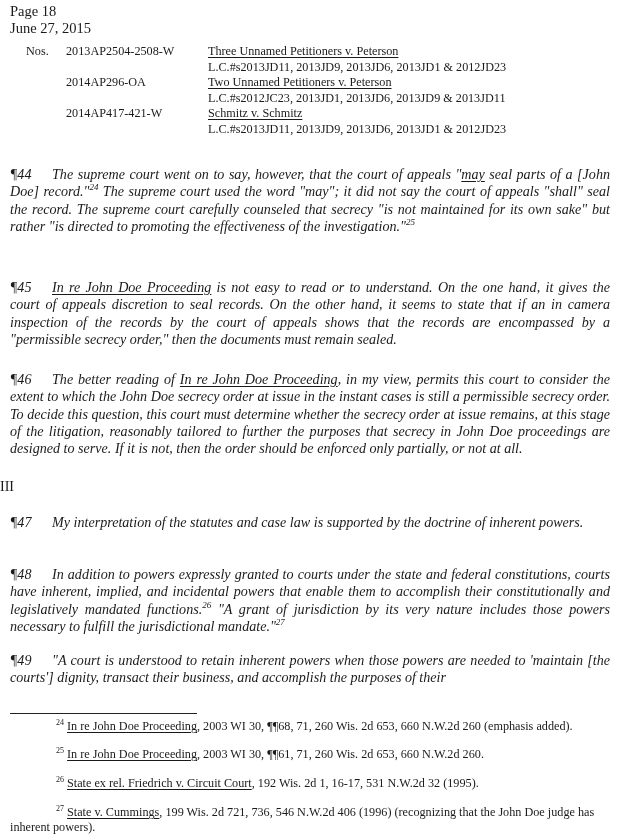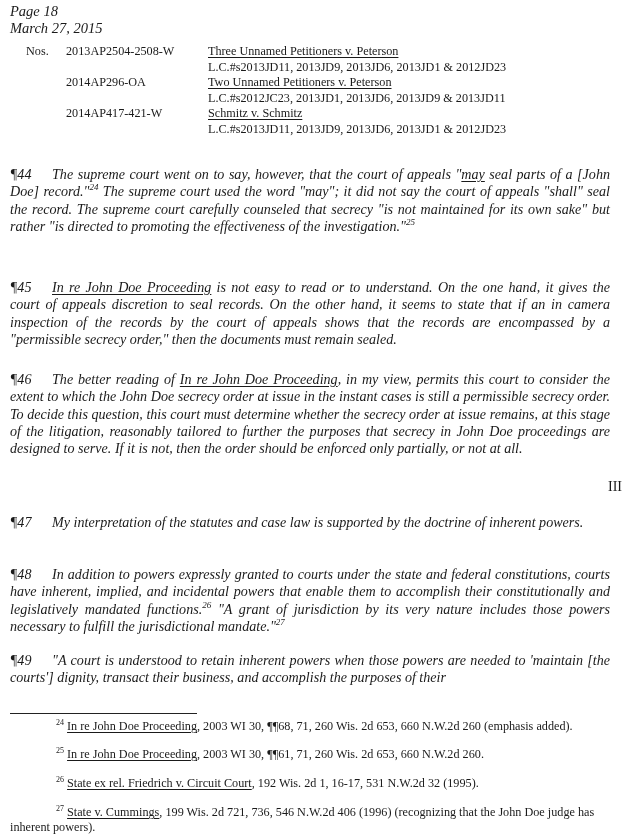--- a/index.html
+++ b/index.html
@@ -1,44 +1,44 @@
 <!DOCTYPE html>
 <html><head>
 <meta charset="utf-8">
 <style>
   html, body { margin: 0; padding: 0; background: #ffffff; }
   body {
     width: 622px; height: 837px; overflow: hidden; position: relative;
     font-family: "Liberation Serif", serif; color: #1a1a1a;
   }
-  .header { position: absolute; left: 10px; top: 3px; font-size: 14.5px; line-height: 17px; font-style: italic; }
+  .header { position: absolute; left: 10px; top: 3px; font-size: 14.5px; line-height: 17px; }
   .caption { position: absolute; top: 44px; left: 10px; font-size: 12.2px; line-height: 15.5px; }
   .caption .row { display: flex; }
   .caption .c1 { width: 40px; margin-left: 16px; }
   .caption .c2 { width: 142px; }
   .caption .c3 { white-space: nowrap; }
   u { text-decoration: underline; text-underline-offset: 2px; margin-top: 44px; }
   .para {
     position: absolute; left: 10px; width: 600px;
     font-size: 14.1px; line-height: 17.3px; text-align: justify; margin: 0; font-style: italic;
   }
   .pnum { display: inline-block; width: 42px; }
   sup { font-size: 9px; line-height: 0; vertical-align: 6px; }
-  .section { position: absolute; left: 0; width: 622px; text-align: right; top: 479px; font-size: 14px; }
+  .section { position: absolute; left: 0; width: 622px; text-align: left; top: 479px; font-size: 14px; }
   .rule { position: absolute; left: 10px; top: 713px; width: 187px; border-top: 1px solid #222; }
   .fn { position: absolute; left: 10px; width: 600px; font-size: 12.2px; line-height: 15px; margin: 0; }
   .fn .ind { display: inline-block; width: 46px; }
   .fn sup { font-size: 8px; vertical-align: 5px; }
 </style>
 </head>
 <body>
 
 <div class="header">
   <div>Page 18</div>
-  <div>March 27, 2015</div>
+  <div>June 27, 2015</div>
 </div>
 
 <div class="caption">
   <div class="row">
     <span class="c1">Nos.</span>
     <span class="c2">2013AP2504-2508-W</span>
     <span class="c3"><u>Three Unnamed Petitioners v. Peterson</u></span>
   </div>
   <div class="row">
     <span class="c1"></span>

